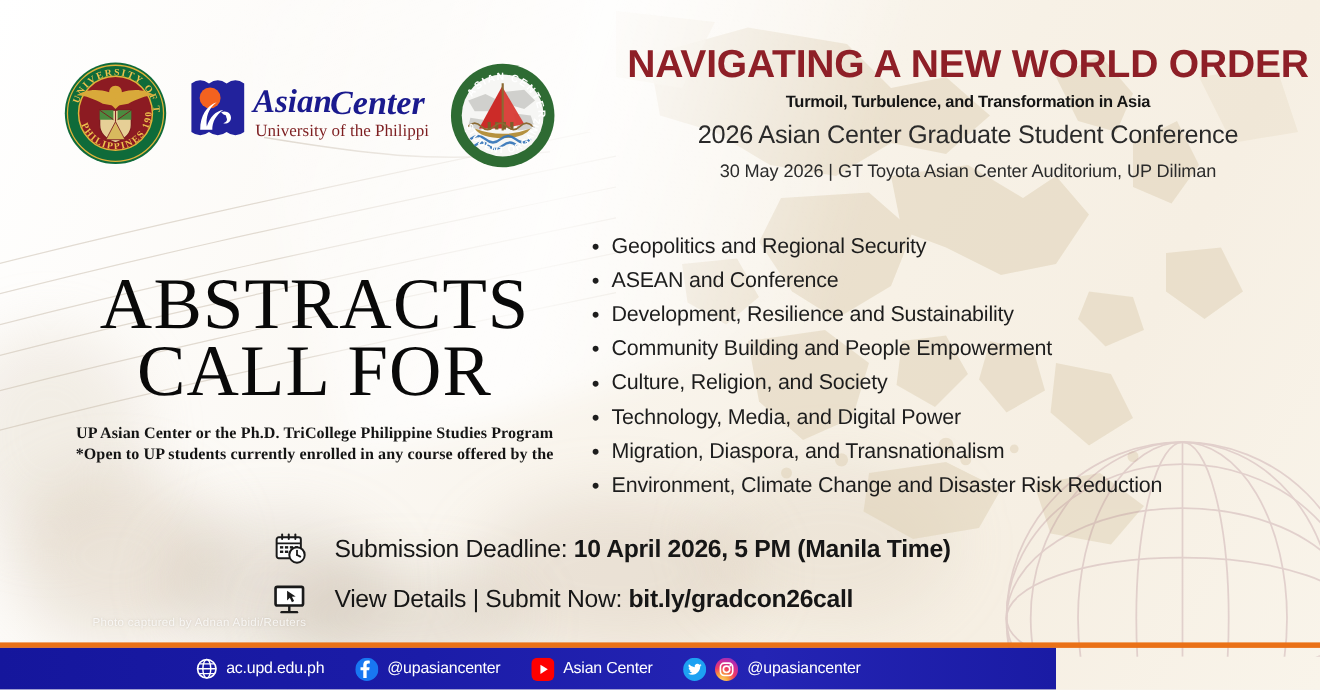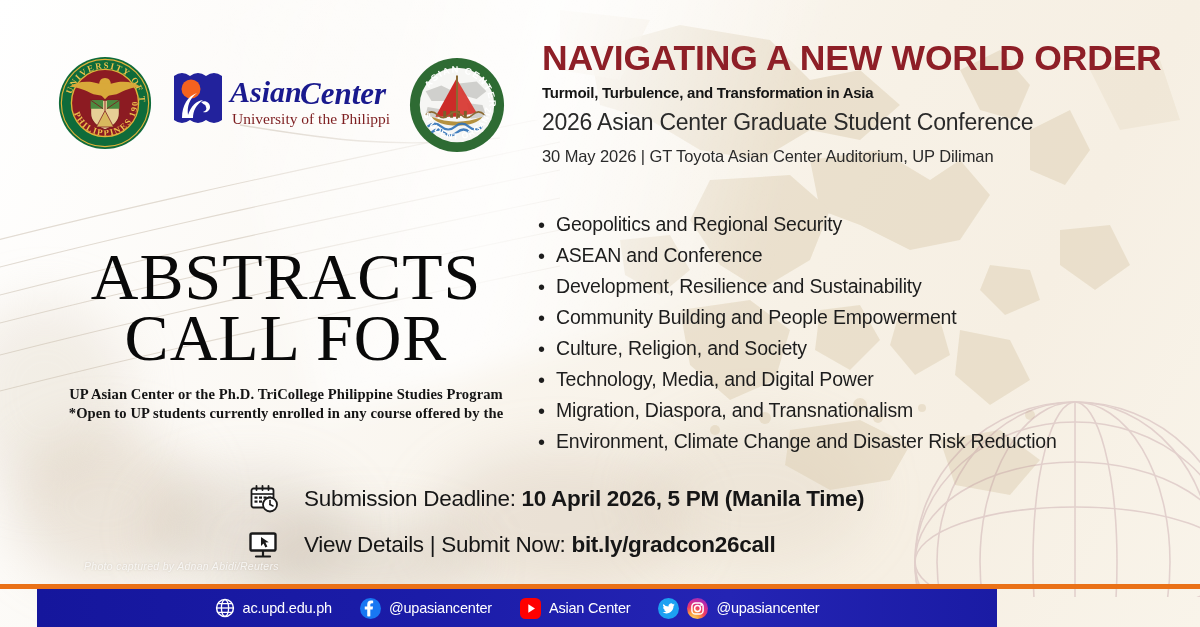--- a/index.html
+++ b/index.html
@@ -47,35 +47,35 @@
   .b5 { left:250px; top:520px; width:230px; height:80px;  background:rgba(150,128,104,.20); }
   .b6 { left:640px; top:420px; width:230px; height:150px; background:rgba(200,182,158,.18); }
   .sheen {
     position:absolute; left:250px; top:-80px; width:620px; height:420px;
     background:linear-gradient(122deg, rgba(255,255,255,.0) 0%, rgba(255,255,255,.85) 45%, rgba(255,255,255,0) 80%);
     transform:rotate(-16deg); filter:blur(14px);
   }
 
   .photo-credit {
     position:absolute; left:84px; top:560px;
-    font-size:10.5px; font-style:italic; letter-spacing:.3px;
+    font-size:10.5px; letter-spacing:.3px;
     color:rgba(255,255,255,.78);
     text-shadow:0 0 2px rgba(180,170,155,.55);
     white-space:nowrap;
   }
 
   
   .logos { position:absolute; left:0; top:0; width:540px; height:170px; }
   .logo-up   { position:absolute; left:57px;  top:55px; width:96px;  height:96px; }
   .logo-ac   { position:absolute; left:168px; top:66px; width:222px; height:68px; }
   .logo-acso { position:absolute; left:408px; top:56px; width:98px;  height:98px; }
   .logos svg { display:block; width:100%; height:100%; }
 
   
-  .headline { position:absolute; left:542px; top:40px; width:640px; }
+  .headline { position:absolute; left:560px; top:40px; width:640px;text-align:center; }
   .h-main {
     font-size:35.5px; font-weight:bold; letter-spacing:-.2px;
     color:#8e1f27; line-height:1.04; white-space:nowrap;
   }
   .h-sub {
     font-size:15px; font-weight:bold; color:#151515;
     margin-top:8px; line-height:1.1; letter-spacing:-.25px; white-space:nowrap;
   }
   .h-conf {
     font-size:23px; color:#2a2a2a; margin-top:8px;
@@ -119,21 +119,21 @@
   .stext {
     font-size:22.5px; color:#161616; letter-spacing:-.3px; white-space:nowrap;
   }
   .stext b { font-weight:bold; }
 
   
   .orange-bar { position:absolute; left:0; bottom:38px; width:1200px; height:5px; background:#ea7117; }
   .footer {
     position:absolute; left:0; bottom:0; width:960px; height:38px;
     background:linear-gradient(90deg,#15169c 0%,#1b1ca8 40%,#2424b4 72%,#1a1ba4 100%);
-    display:flex; align-items:center; justify-content:center; gap:28px;margin-left:37px;
+    display:flex; align-items:center; justify-content:center; gap:28px;
   }
   .fitem { display:flex; align-items:center; gap:8px; }
   .fitem .flabel { font-size:14.5px; color:#ffffff; letter-spacing:-.2px; white-space:nowrap; }
   .fitem svg { display:block; }
 </style>
 </head>
 <body>
 
 <div id="poster">
 

